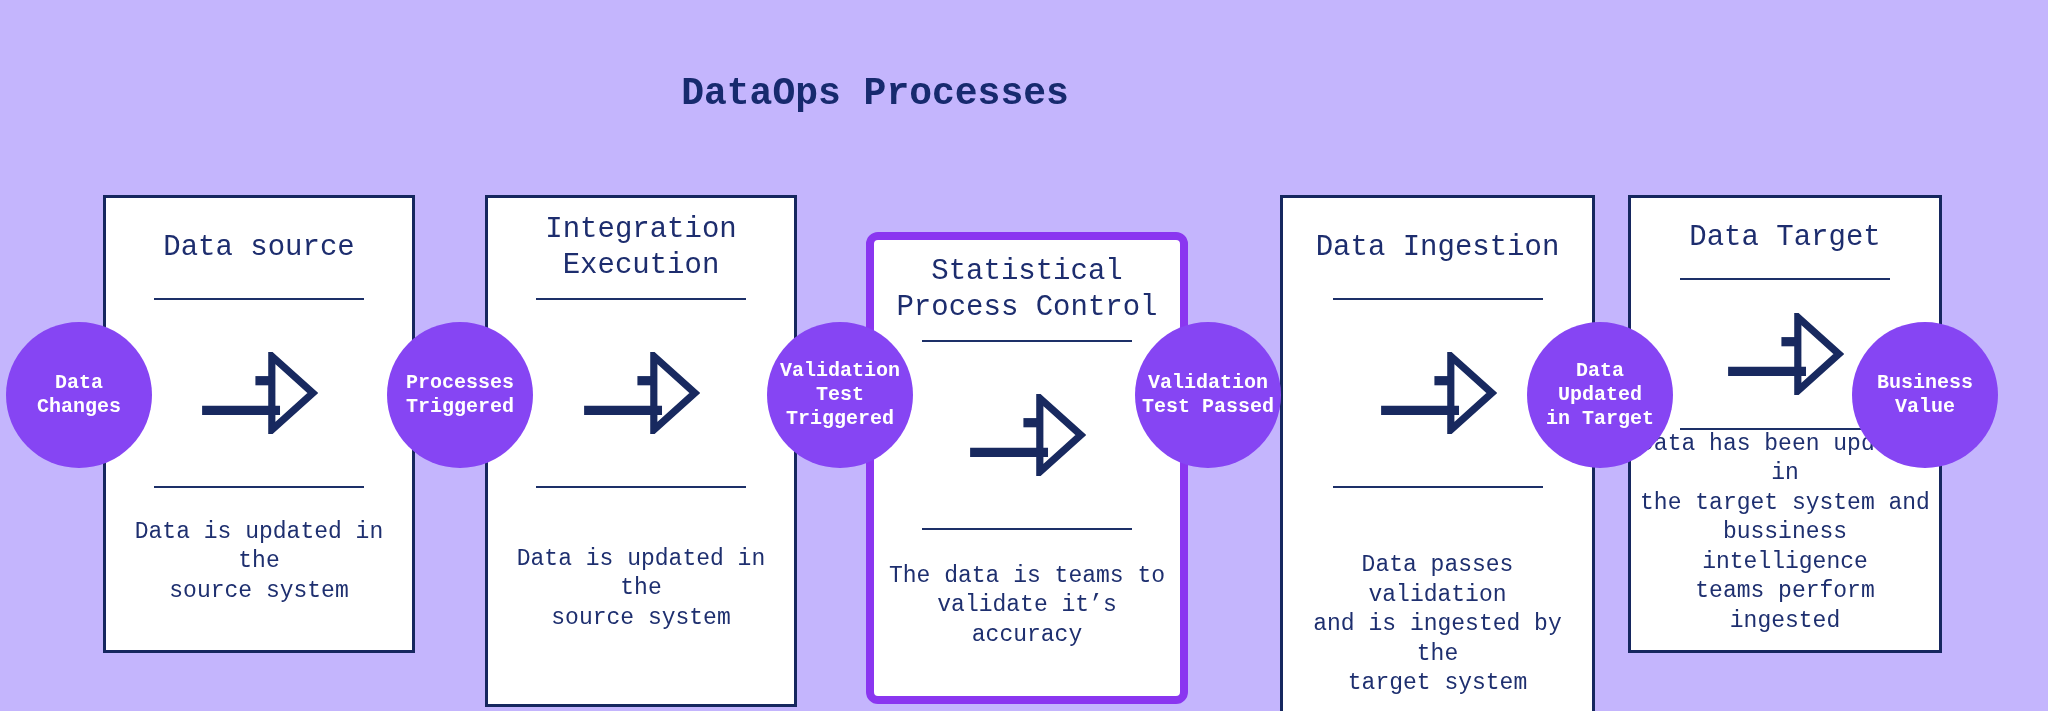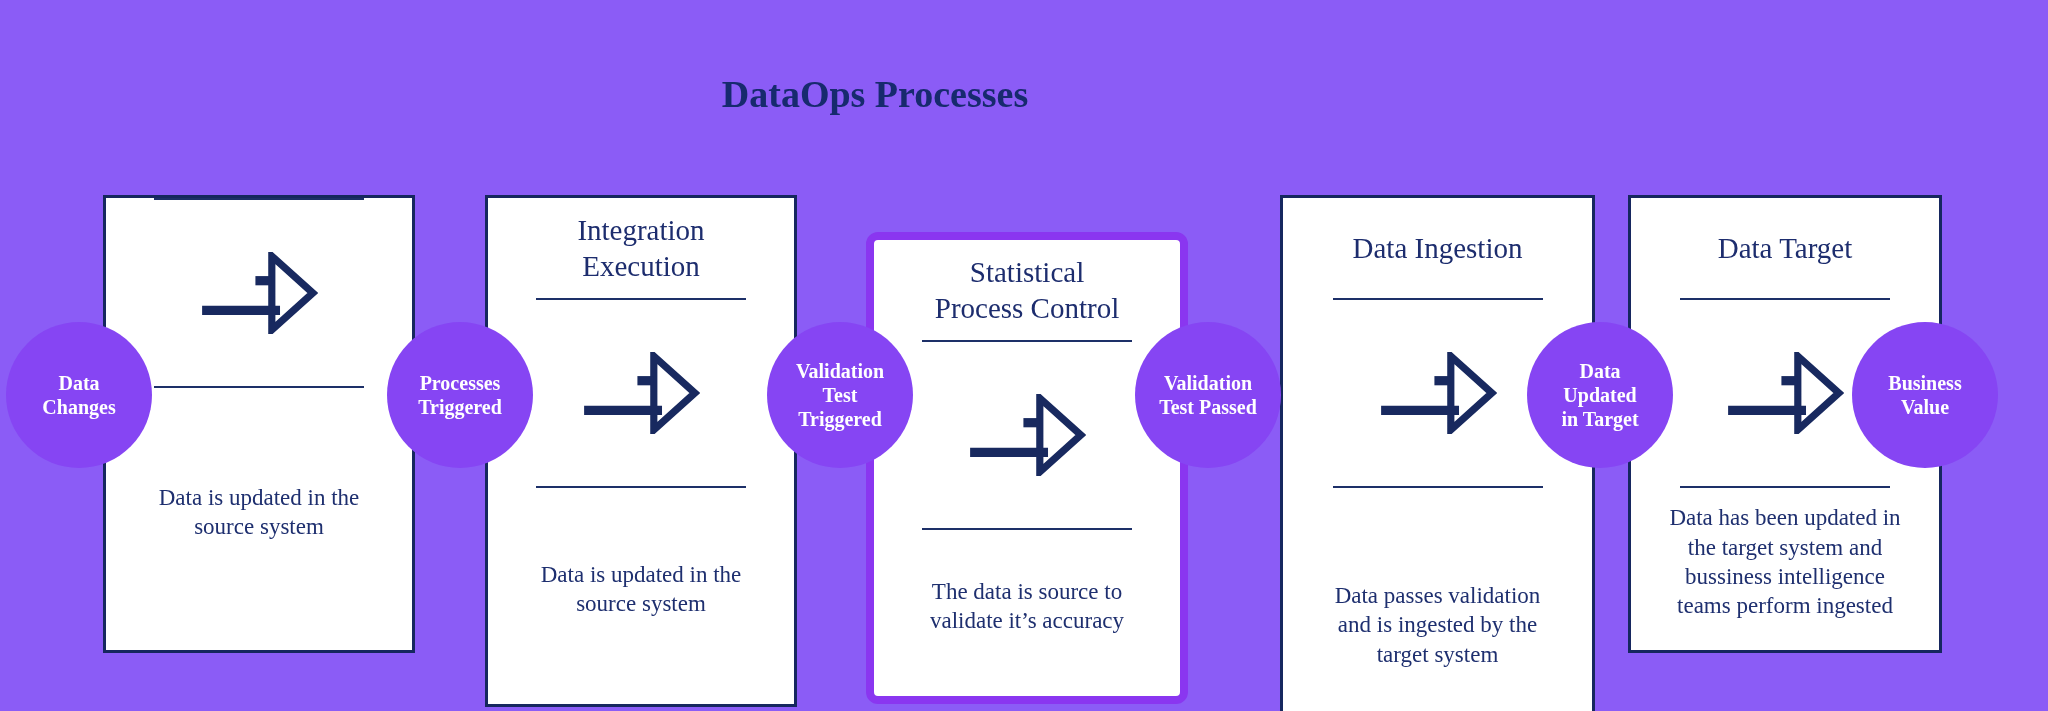--- a/index.html
+++ b/index.html
@@ -1,20 +1,20 @@
 <!DOCTYPE html>
 <html><head>
 <meta charset="utf-8">
 <style>
   html,body{margin:0;padding:0;background:#ffffff;}
   .stage{
     position:relative;
     width:2048px;height:711px;
-    background:#8b5cf6;
-    font-family:Liberation Serif, serif;
+    background:#c4b5fd;
+    font-family:Liberation Mono, monospace;
     overflow:hidden;
   }
   .diagram-title{
     position:absolute;
     top:72px;left:875px;
     transform:translateX(-50%);
     font-size:38px;font-weight:700;
     color:#172a6e;
     white-space:nowrap;
   }
@@ -72,20 +72,23 @@
   .arrow-svg{display:block;}
 </style>
 </head>
 <body>
 
 <div class="stage">
 
   <div class="diagram-title">DataOps Processes</div>
 
   <div class="proc-box" style="left:103px;top:195px;width:312px;height:458px;">
+    <div class="box-title-area">
+      <div class="box-title">Data source</div>
+    </div>
     <div class="rule"></div>
     <div class="arrow-area">
       <svg class="arrow-svg" width="118" height="82" viewBox="0 0 115 80">
         <path d="M70 4 L110 40 L70 76 Z" fill="none" stroke="#18295f" stroke-width="7" stroke-linejoin="miter"></path>
         <line x1="54" y1="28" x2="70" y2="28" stroke="#18295f" stroke-width="9"></line>
         <line x1="2" y1="57" x2="78" y2="57" stroke="#18295f" stroke-width="9"></line>
       </svg>
     </div>
     <div class="rule"></div>
     <div class="desc-area">
@@ -122,21 +125,21 @@
     <div class="rule"></div>
     <div class="arrow-area">
       <svg class="arrow-svg" width="118" height="82" viewBox="0 0 115 80">
         <path d="M70 4 L110 40 L70 76 Z" fill="none" stroke="#18295f" stroke-width="7" stroke-linejoin="miter"></path>
         <line x1="54" y1="28" x2="70" y2="28" stroke="#18295f" stroke-width="9"></line>
         <line x1="2" y1="57" x2="78" y2="57" stroke="#18295f" stroke-width="9"></line>
       </svg>
     </div>
     <div class="rule"></div>
     <div class="desc-area">
-      <div class="box-desc">The data is source to
+      <div class="box-desc">The data is teams to
 validate it’s accuracy</div>
     </div>
   </div>
 
   <div class="proc-box" style="left:1280px;top:195px;width:315px;height:584px;">
     <div class="box-title-area">
       <div class="box-title">Data Ingestion</div>
     </div>
     <div class="rule"></div>
     <div class="arrow-area">

